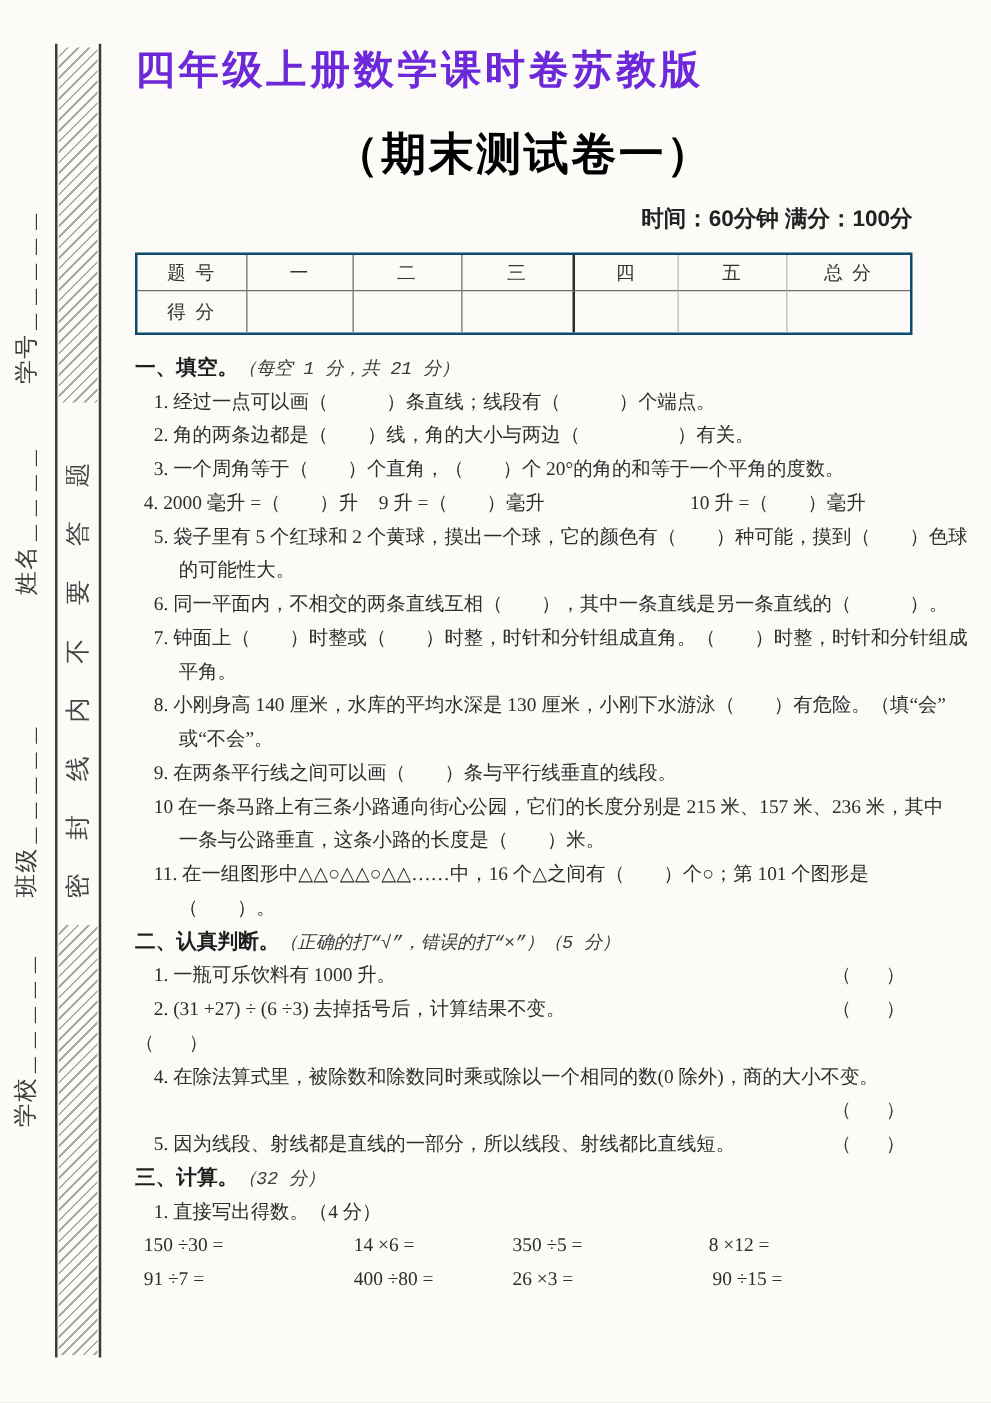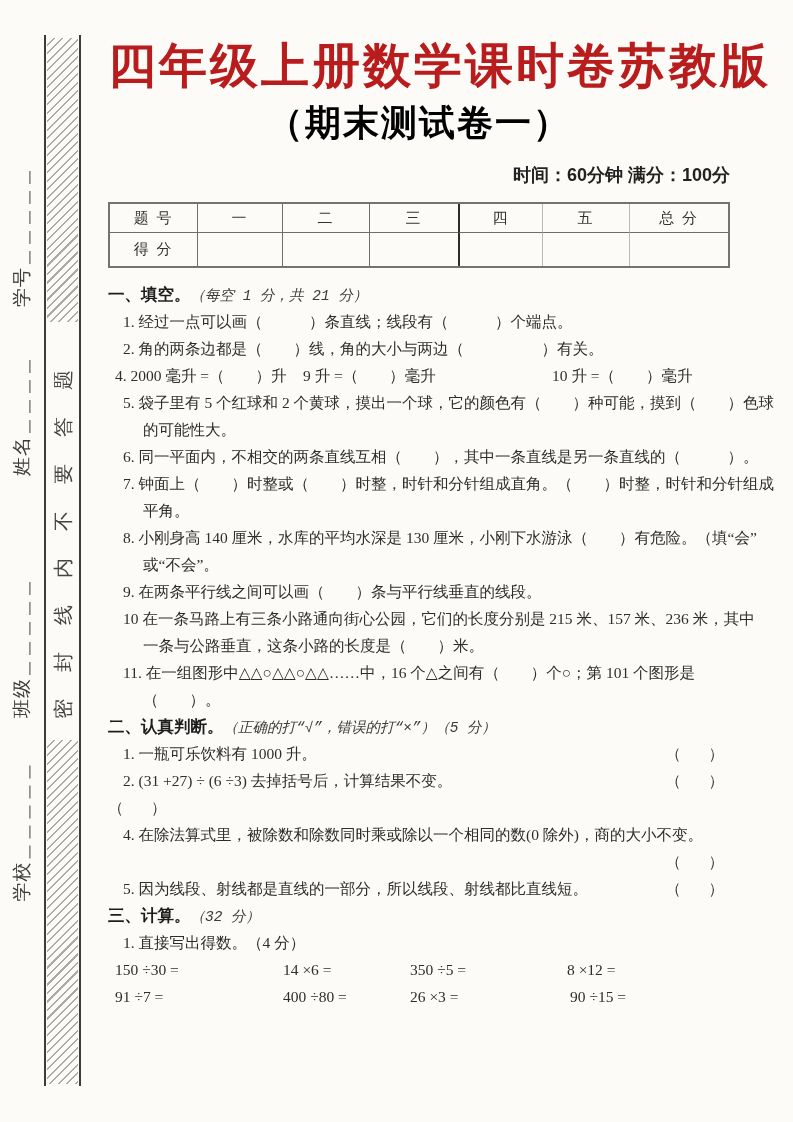--- a/index.html
+++ b/index.html
@@ -29,38 +29,38 @@
     white-space:nowrap;color:#3a3a3a;
   }
   .seal-text{
     font-size:20px;letter-spacing:27px;font-weight:500;color:#444;
     text-align:center;
   }
   .seal-field{font-size:19px;letter-spacing:1px;}
   
   .content{position:absolute;left:108px;top:0;width:622px;}
   .title{
-    position:absolute;top:34px;left:0;width:622px;text-align:right;
+    position:absolute;top:34px;left:0;width:622px;text-align:left;
     font-family:"Liberation Sans","DejaVu Sans",sans-serif;
-    font-weight:900;font-size:48px;letter-spacing:3px;color:#b91c1c;white-space:nowrap;
+    font-weight:900;font-size:32px;letter-spacing:3px;color:#6d28d9;white-space:nowrap;
   }
   .subtitle{
     position:absolute;top:99px;left:0;width:622px;text-align:center;
     font-family:"Liberation Sans","DejaVu Sans",sans-serif;
     font-weight:900;font-size:36px;letter-spacing:2px;color:#000000;white-space:nowrap;
   }
   .meta{
     position:absolute;top:163px;left:0;width:622px;text-align:right;
     font-family:"Liberation Sans","DejaVu Sans",sans-serif;
     font-weight:600;font-size:18px;color:#222;
   }
   
   .score-table{
     position:absolute;top:202px;left:0;width:618px;
-    border:2px solid #737373;
+    border:2px solid #0c4a6e;
     display:grid;
     grid-template-columns:88px 85px 87px 88px 85px 87px 1fr;
     grid-template-rows:29px 33px;
     font-size:15px;
   }
   .tcell{
     display:flex;align-items:center;justify-content:center;
     border-right:1px solid #6e6e6e;letter-spacing:2px;color:#333;
   }
   .tcell.hb{border-bottom:1px solid #6e6e6e;}
@@ -124,20 +124,21 @@
       <div class="tcell light-r"></div>
       <div class="tcell no-r"></div>
     </div>
 
     <div class="body">
 
       <div class="line"><span class="sec">一、填空。</span><span class="secnote">（每空 1 分，共 21 分）</span></div>
 
       <div class="line ql">1. 经过一点可以画（　　　）条直线；线段有（　　　）个端点。</div>
       <div class="line ql">2. 角的两条边都是（　　）线，角的大小与两边（　　　　　）有关。</div>
+      <div class="line ql">3. 一个周角等于（　　）个直角，（　　）个 20°的角的和等于一个平角的度数。</div>
 
       <div class="line rel">
         <span class="abs" style="left:7px">4. 2000 毫升 =（　　）升</span>
         <span class="abs" style="left:195px">9 升 =（　　）毫升</span>
         <span class="abs" style="left:444px">10 升 =（　　）毫升</span>
       </div>
 
       <div class="line ql">5. 袋子里有 5 个红球和 2 个黄球，摸出一个球，它的颜色有（　　）种可能，摸到（　　）色球</div>
       <div class="line qcont">的可能性大。</div>
       <div class="line ql">6. 同一平面内，不相交的两条直线互相（　　），其中一条直线是另一条直线的（　　　）。</div>

